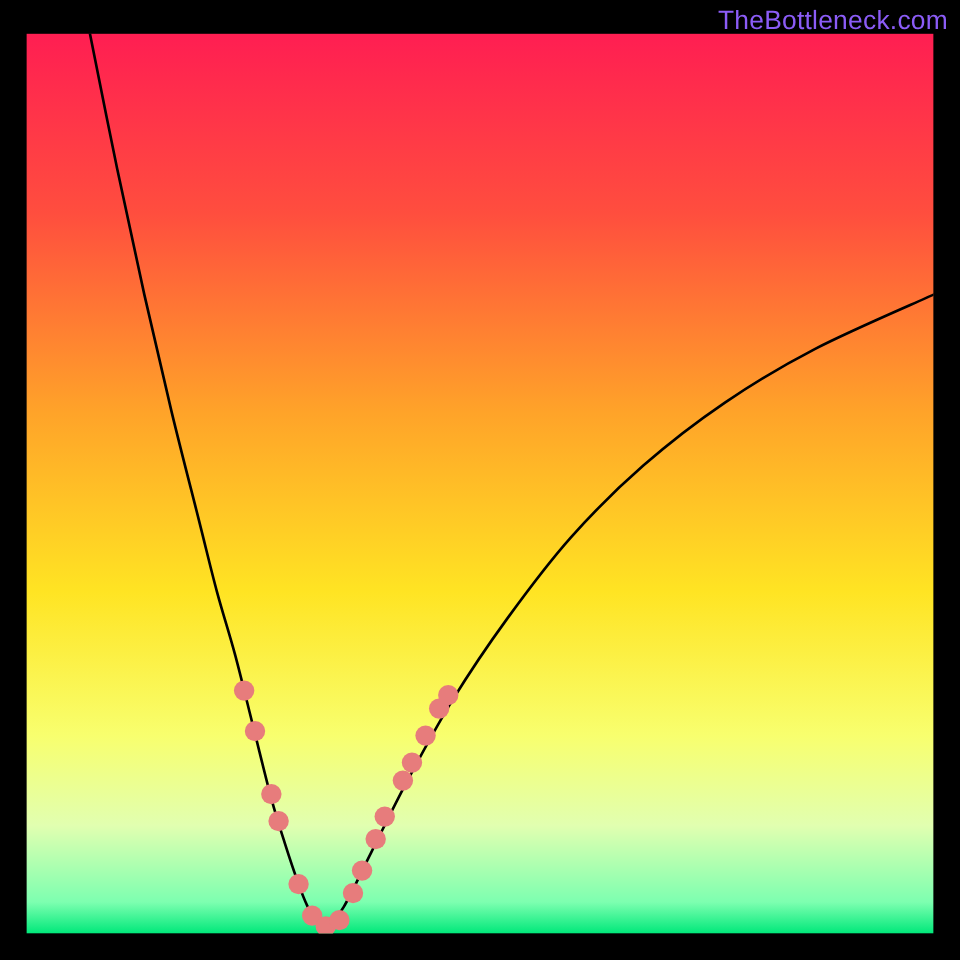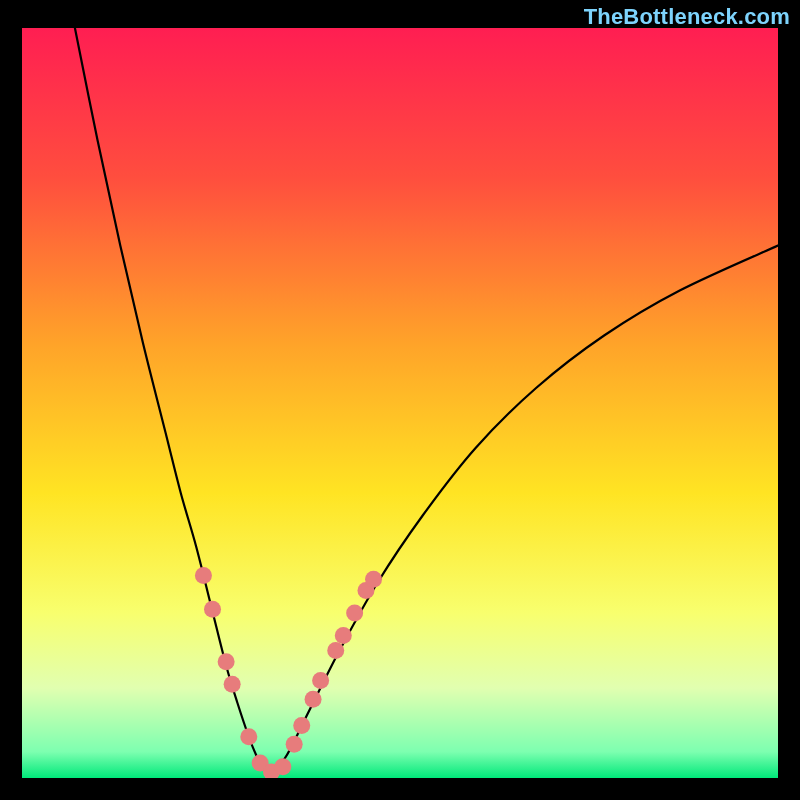--- a/index.html
+++ b/index.html
@@ -23,23 +23,23 @@
     position: absolute;
     left: 0;
     top: 0;
     width: 756px;
     height: 750px;
   }
   .watermark {
     position: absolute;
     top: 4px;
     right: 10px;
-    color: #7dd3fc;
+    color: #8b5cf6;
     font-size: 22px;
-    font-weight: 700;
+    font-weight: 400;
     letter-spacing: 0.2px;
     user-select: none;
   }
   svg { display: block; }
 </style>
 </head>
 <body>
 
 <div class="watermark">TheBottleneck.com</div>
 

